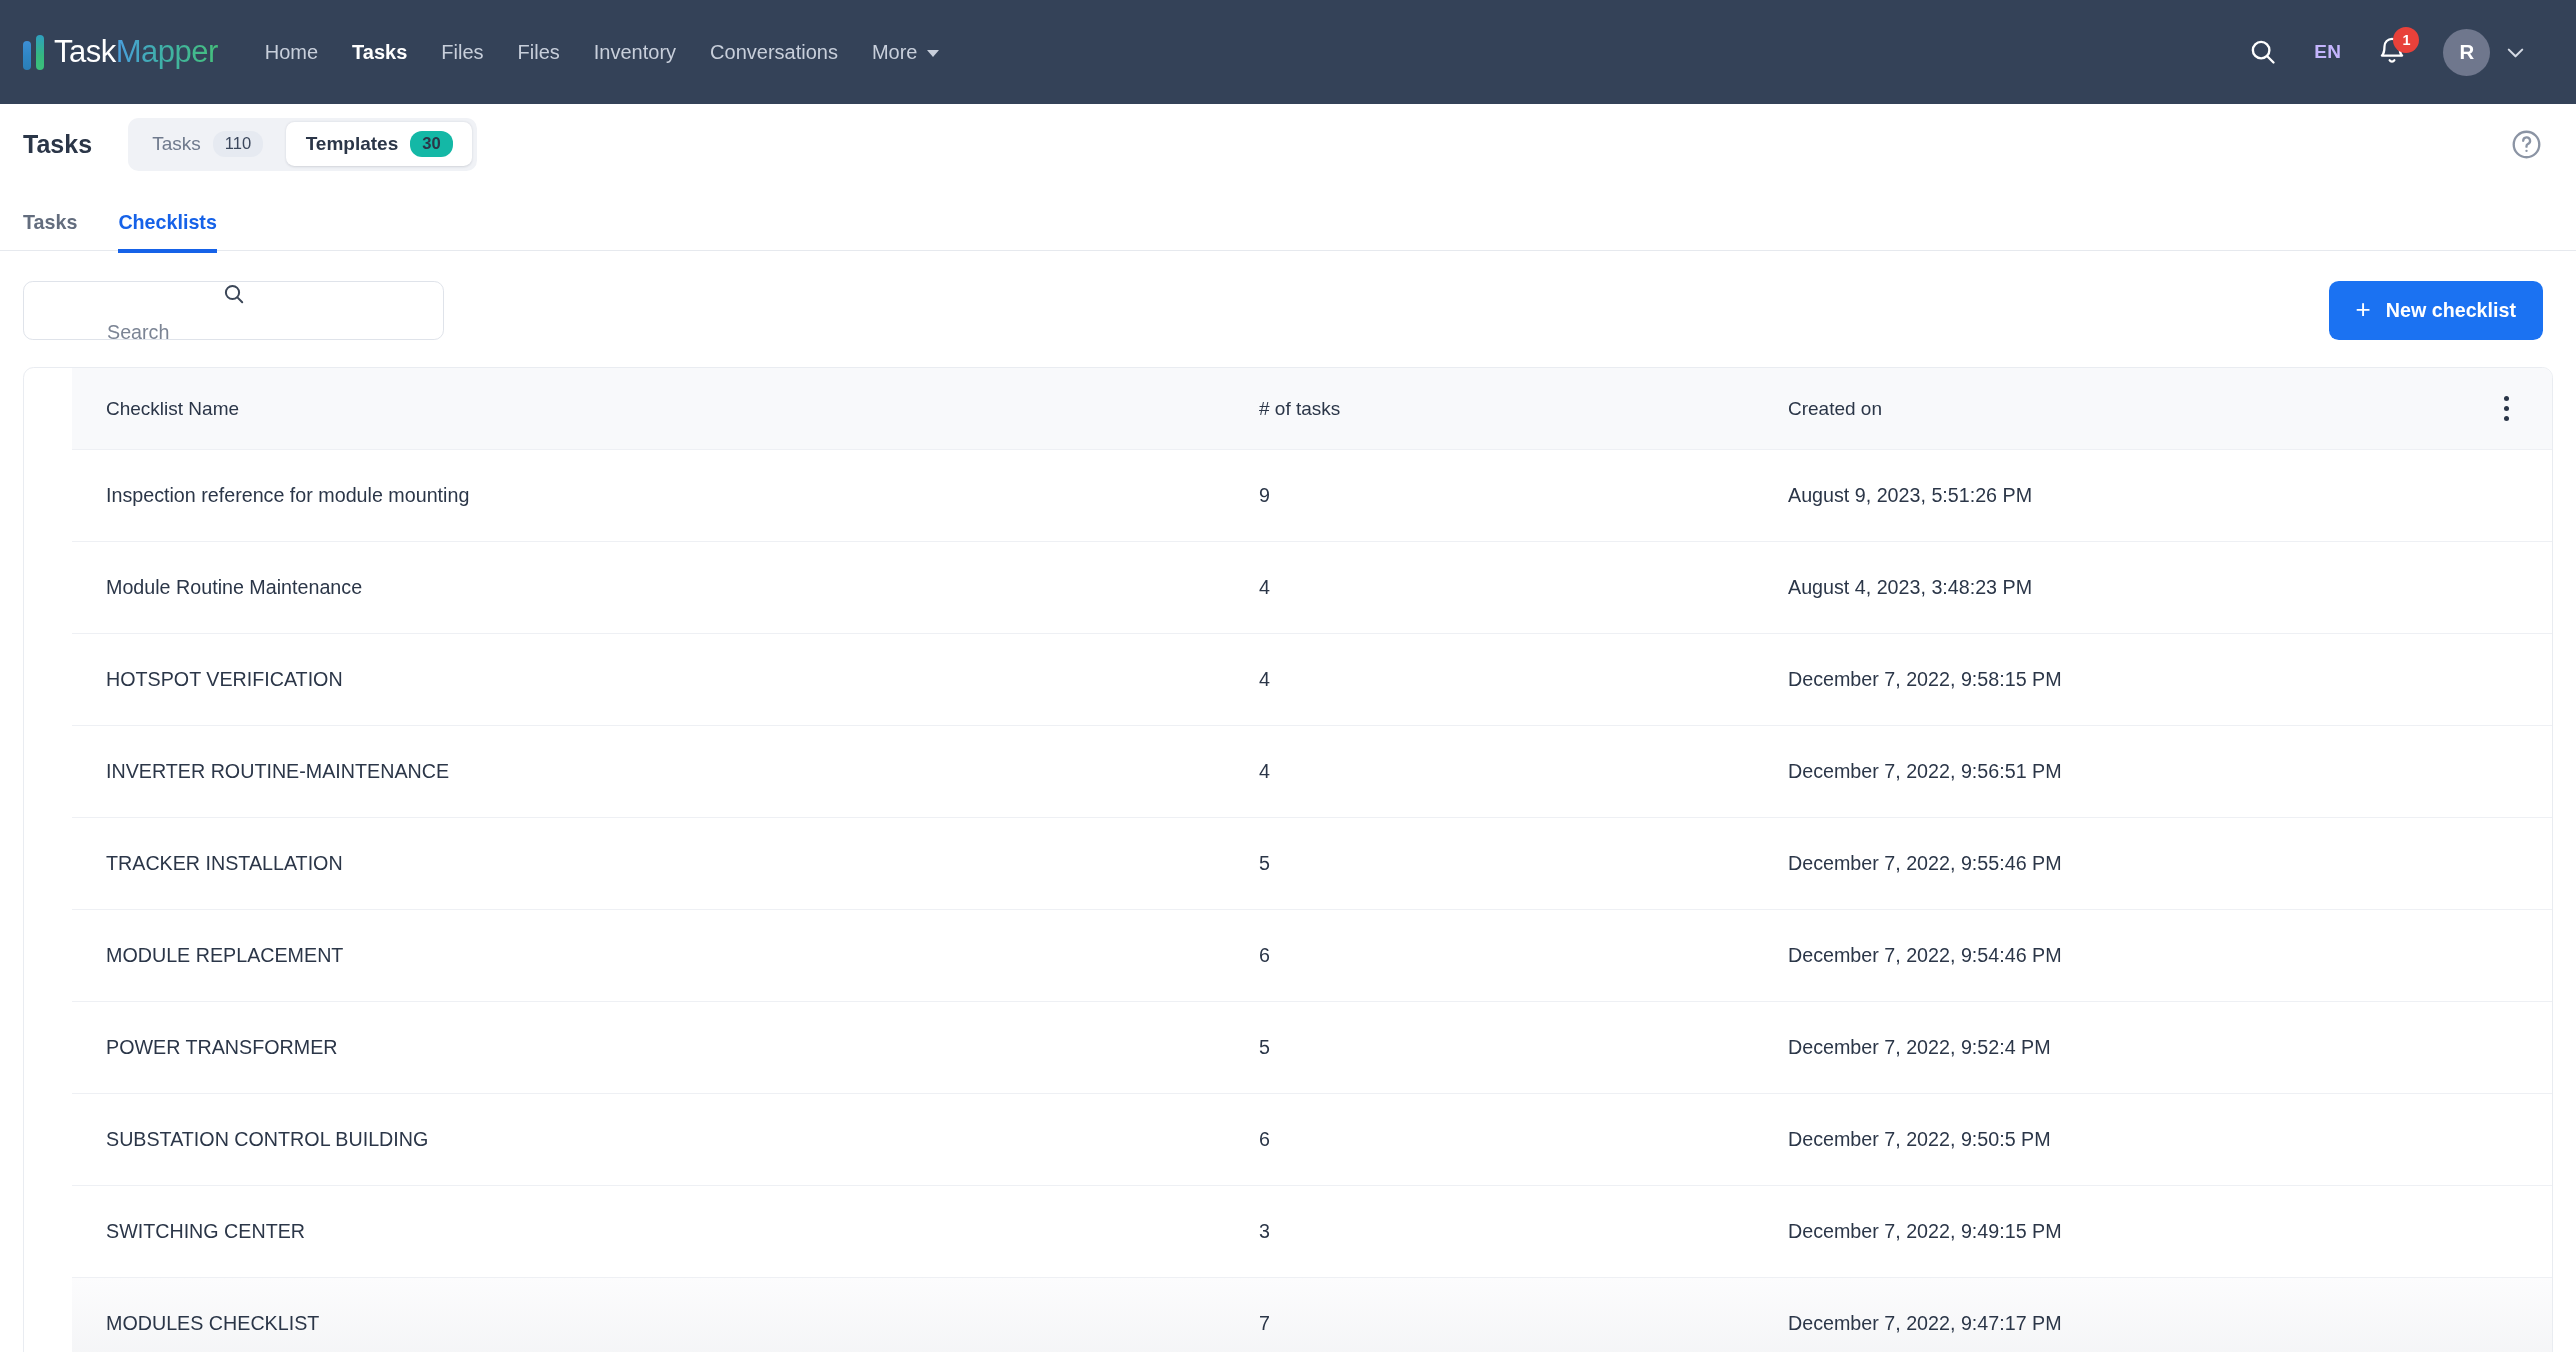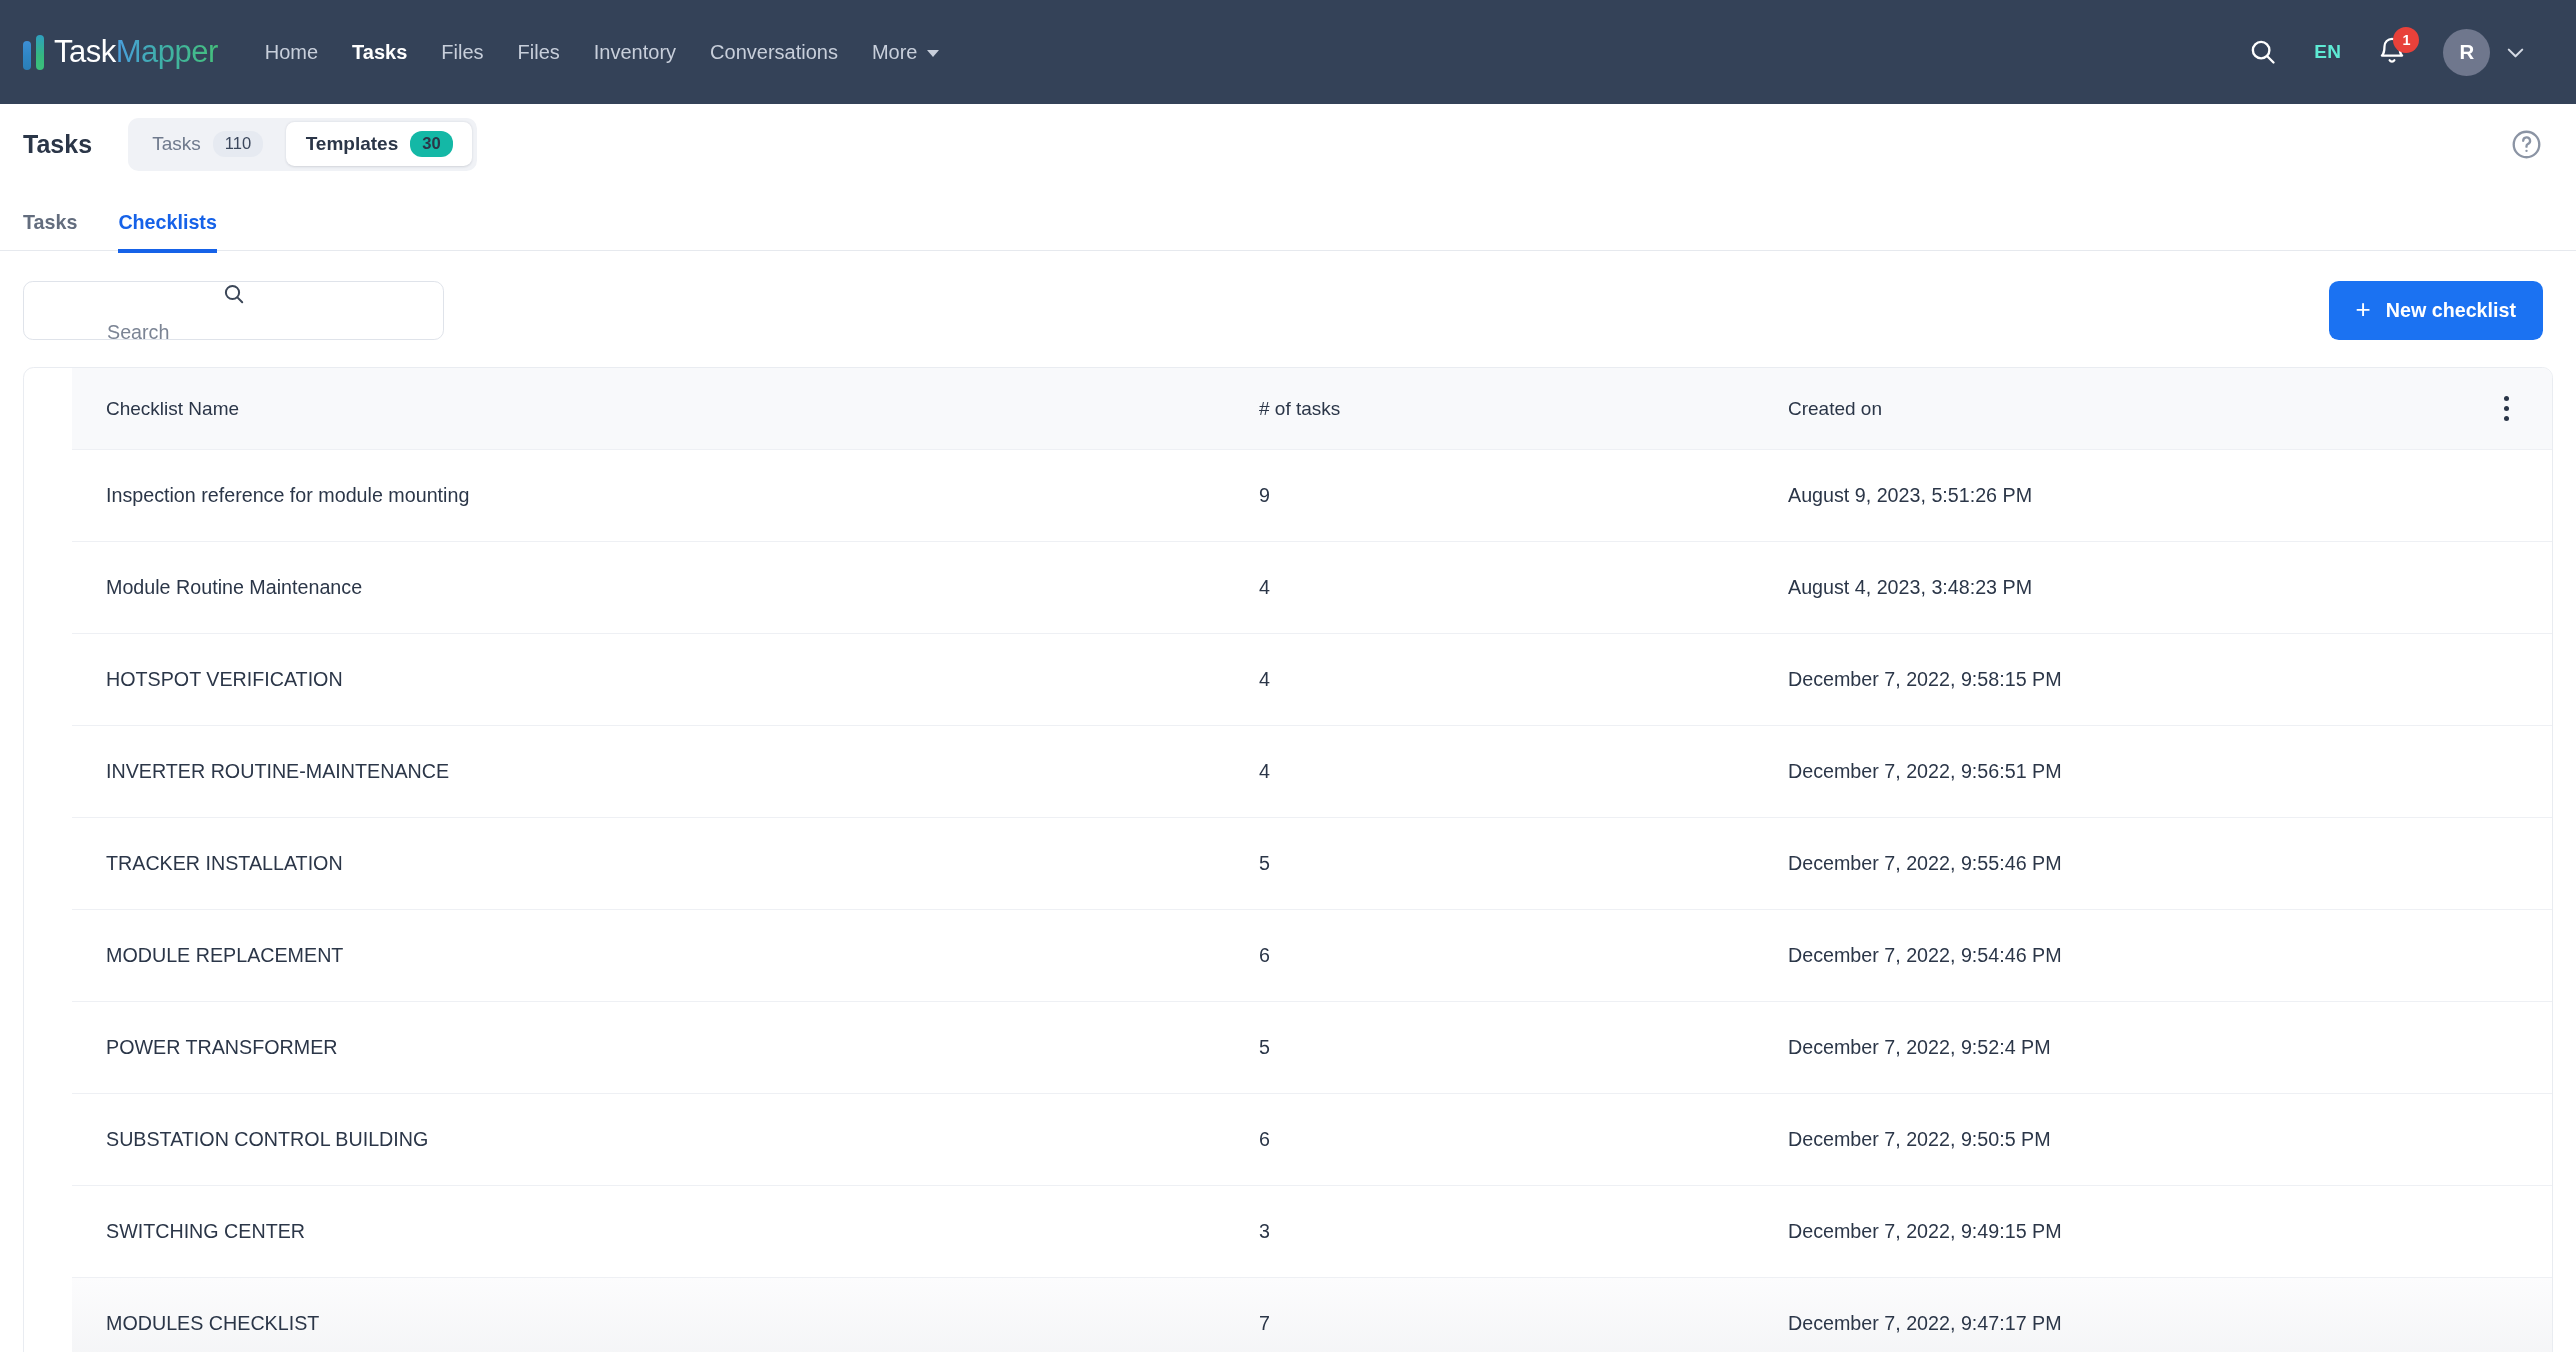--- a/index.html
+++ b/index.html
@@ -55,21 +55,21 @@
     margin-top: 2.3px;
   }
 
   .nav-right {
     margin-left: auto;
     display: flex;
     align-items: center;
     gap: 36px;
   }
   .icon-btn { cursor: pointer; display: flex; align-items: center; justify-content: center; }
-  .lang { color: #5eead4; font-size: 19px; font-weight: 700; letter-spacing: 0.4px; cursor: pointer; }
+  .lang { color: #c4b5fd; font-size: 19px; font-weight: 700; letter-spacing: 0.4px; cursor: pointer; }
   .bell-wrap { position: relative; cursor: pointer; }
   .badge {
     position: absolute;
     top: -9px; right: -12px;
     min-width: 26px; height: 26px;
     border-radius: 13px;
     background: #e8413a;
     color: #fff;
     font-size: 14.4px;
     font-weight: 700;

